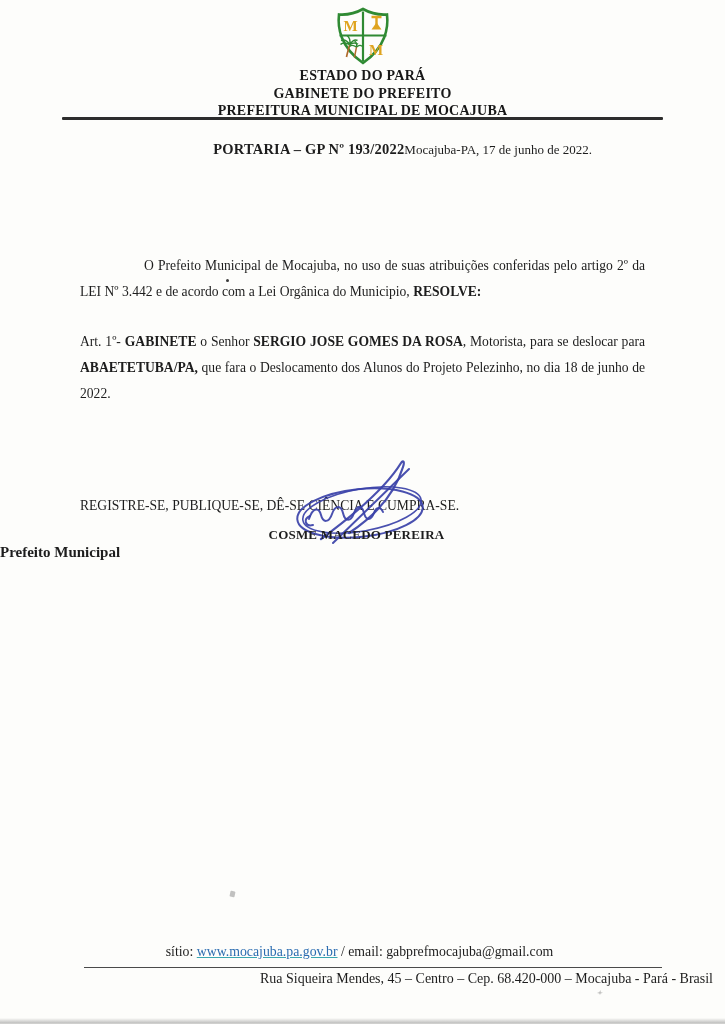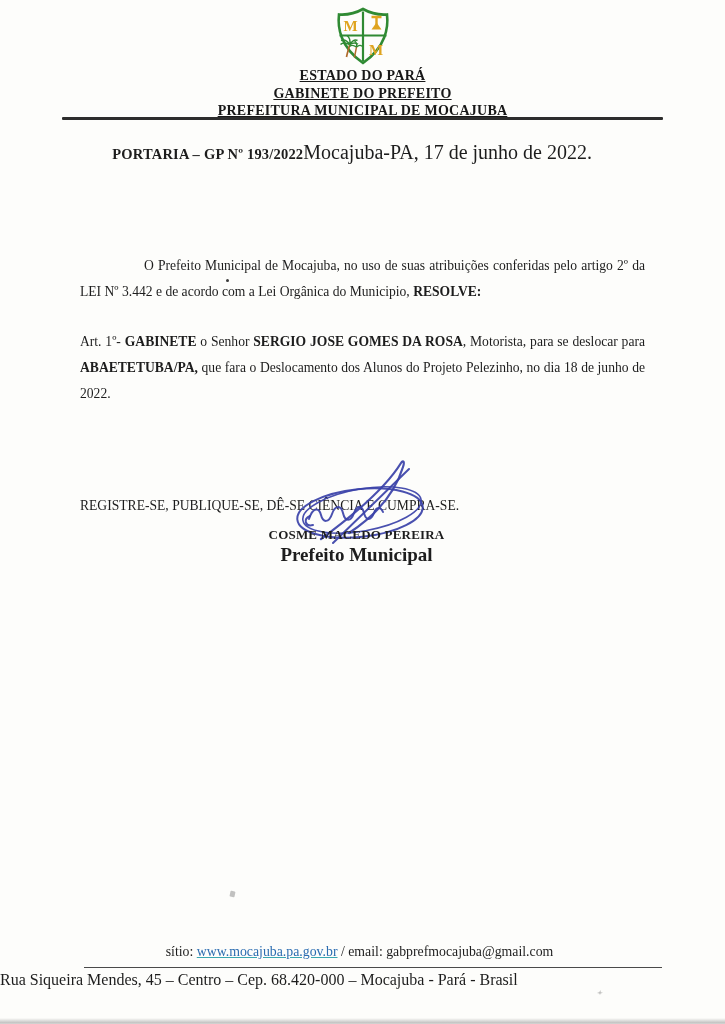--- a/index.html
+++ b/index.html
@@ -4,41 +4,41 @@
 <style>
   html,body { margin:0; padding:0; background:#888; }
   .page {
     position:relative; width:725px; height:1024px; margin:0 auto;
     background:#fdfdfb; overflow:hidden;
     font-family:"Liberation Serif", serif; color:var(--ink, #1d1d1d);
   }
   
   .letterhead { position:absolute; top:7px; left:0; right:0; text-align:center; }
   .coat { display:block; margin:0 auto 2px auto; }
-  .lh-line { font-weight:bold; font-size:14px; line-height:17.5px; letter-spacing:.25px; color:#181818;text-decoration:underline; }
+  .lh-line { font-weight:bold; font-size:14px; line-height:17.5px; letter-spacing:.25px; color:#181818; }
   .lh-rule { position:absolute; top:117px; left:62px; width:601px; height:3px; background:#2d2d2d; border-radius:1px; }
   
   .subject-row { position:absolute; top:141px; left:80px; right:80px; display:flex; justify-content:flex-end; align-items:baseline; padding-right:53px; }
   .portaria { font-weight:bold; font-size:14.5px; letter-spacing:.2px; }
-  .dateline { font-size:20px; }
+  .dateline { font-size:13px; }
   
   .para { position:absolute; left:80px; right:80px; text-align:justify; font-size:13.6px;margin-top:32px; }
   #p1 { top:221px; line-height:25.5px; text-indent:64px; }
   #art1 { top:297px; line-height:26px; }
   #art2 { top:386px; line-height:27px; }
   #closing { top:466px; line-height:16px; text-align:left; }
   .para b { font-weight:bold; }
   
   .sig-svg { position:absolute; left:283px; top:453px; }
   .sig-line { stroke:var(--signature_blue, #3a41a8); fill:none; stroke-linecap:round; opacity:.92; }
   .sig-name { position:absolute; top:527px; left:0; right:12px; text-align:center; font-weight:bold; font-size:13px; letter-spacing:.2px; }
-  .sig-role { position:absolute; top:544px; left:0; right:12px; text-align:center; font-weight:bold; font-size:19px; }
+  .sig-role { position:absolute; top:544px; left:0; right:12px; text-align:left; font-weight:bold; font-size:15px; }
   
   .footer-rule { position:absolute; top:967px; left:84px; width:578px; height:1px; background:#4a4a4a; }
-  .footer-address { position:absolute; top:971px; left:0; right:12px; text-align:left; font-size:16px; }
+  .footer-address { position:absolute; top:971px; left:0; right:12px; text-align:right; font-size:14px; }
   .footer-contact { position:absolute; top:944px; left:0; right:6px; text-align:center; font-size:13.8px; }
   .footer-contact a { color:var(--link_blue, #2b6cb0); text-decoration:underline; text-decoration-color:#3aa6b0; cursor:pointer; }
   
   .stray-dot { position:absolute; left:226px; top:279px; width:3px; height:3px; background:#3a3a3a; border-radius:50%; }
   .speck-a { position:absolute; left:230px; top:891px; width:5px; height:6px; background:#9a9a9a; opacity:.6; border-radius:1px; transform:rotate(12deg); }
   .speck-b { position:absolute; left:597px; top:990px; width:6px; height:5px; background:#8f8f8f; opacity:.55; clip-path:polygon(0 60%,40% 40%,55% 0,65% 45%,100% 55%,60% 70%,50% 100%,38% 68%); }
   .scan-edge-bottom { position:absolute; left:0; right:0; bottom:0; height:6px;
     background:linear-gradient(to bottom, rgba(0,0,0,0) 0%, rgba(110,110,110,.38) 75%, rgba(90,90,90,.25) 100%); }
   
   .sg { stroke:var(--shield_green, #2f8a33); fill:none; }

